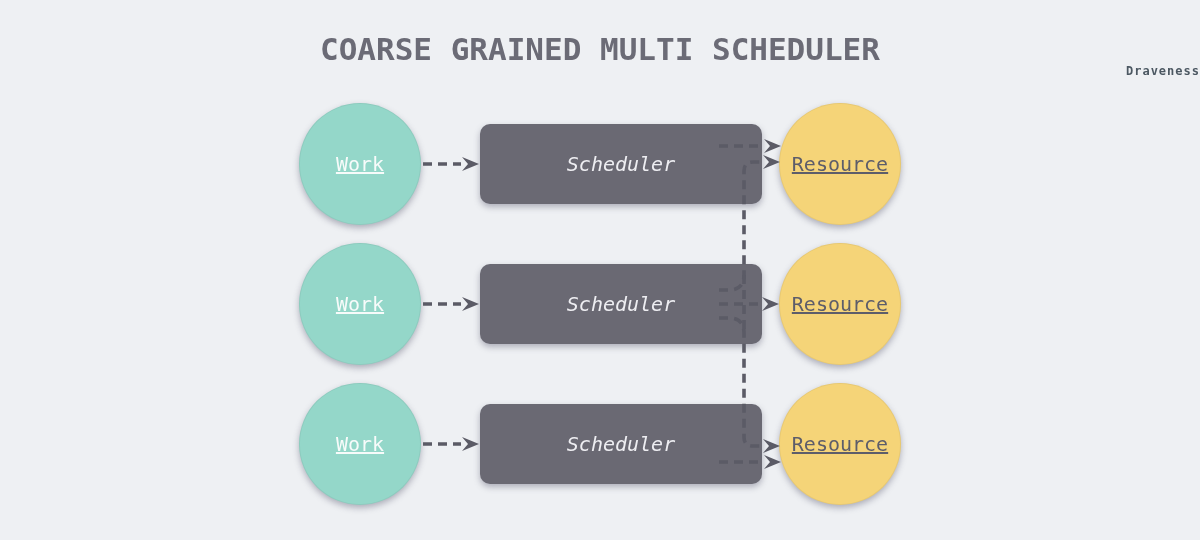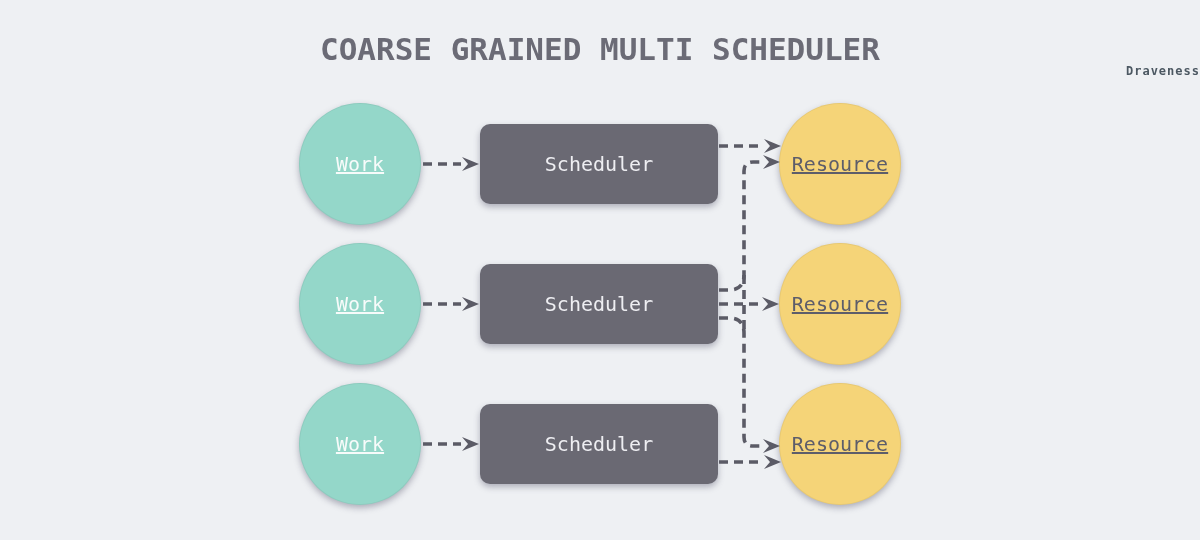--- a/index.html
+++ b/index.html
@@ -32,22 +32,22 @@
     font-size:20px;
   }
   .node.circle{
     width:122px;height:122px;border-radius:50%;
     border:1px solid rgba(0,0,0,0.05);
     text-decoration:underline;
   }
   .node.work{background:var(--work-fill);color:var(--work-text);}
   .node.resource{background:var(--resource-fill);color:var(--resource-text);align-items:center;}
   .node.box{
-    width:238px;height:80px;border-radius:10px;
-    background:var(--scheduler-fill);color:var(--scheduler-text);
+    width:282px;height:80px;border-radius:10px;
+    background:var(--scheduler-fill);color:var(--scheduler-text);font-style:italic;
   }
   svg.edges{position:absolute;left:0;top:0;pointer-events:none;}
   svg.edges path{fill:none;stroke:var(--arrow);stroke-width:3.6;stroke-dasharray:9 6;}
   svg.edges polygon{fill:var(--arrow);}
 </style>
 </head>
 <body>
 
 <div class="canvas">
 

